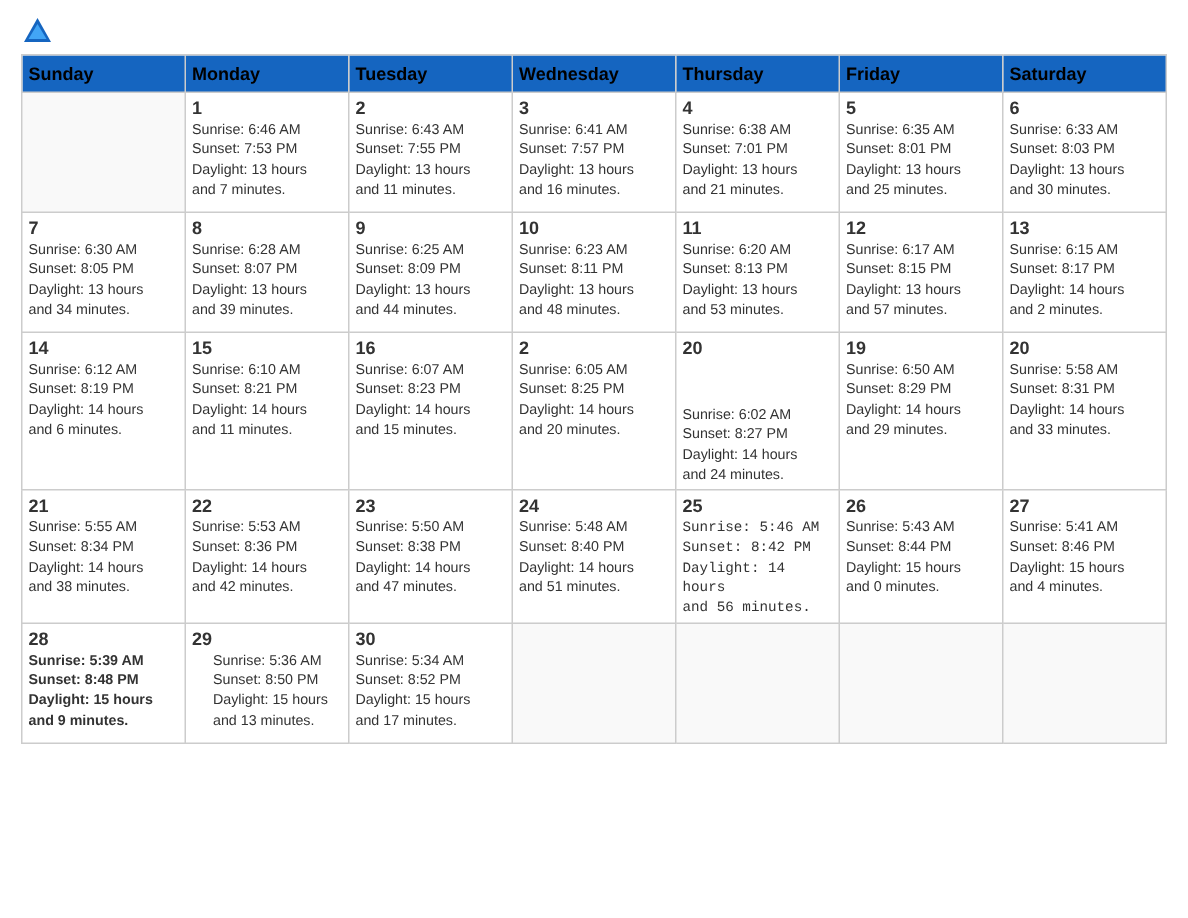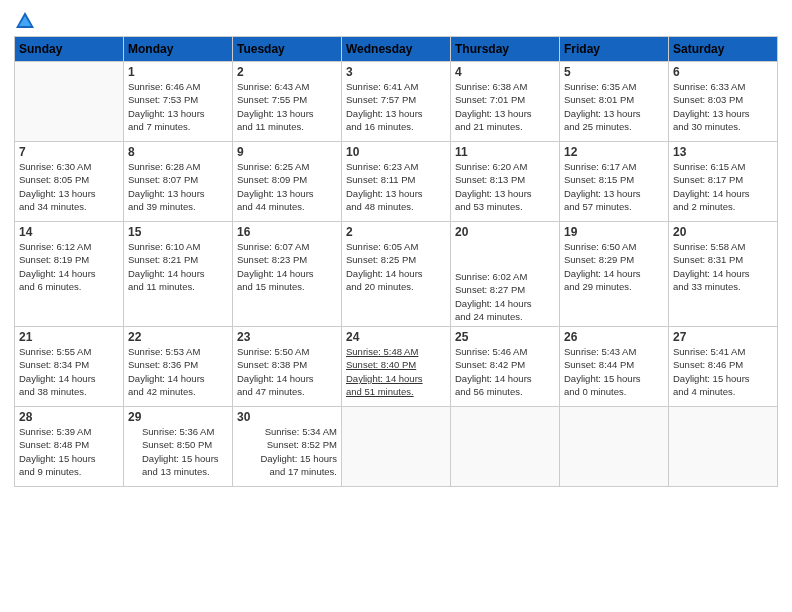--- a/index.html
+++ b/index.html
@@ -294,28 +294,28 @@
           </td>
           <td>
             <span class="day-num">23</span>
             <div class="day-info" style="white-space: pre-line;">Sunrise: 5:50 AM
 Sunset: 8:38 PM
 Daylight: 14 hours
 and 47 minutes.</div>
           </td>
           <td>
             <span class="day-num">24</span>
-            <div class="day-info" style="white-space: pre-line; text-decoration: underline;">Sunrise: 5:48 AM
+            <div class="day-info" style="white-space: pre-line;">Sunrise: 5:48 AM
 Sunset: 8:40 PM
 Daylight: 14 hours
 and 51 minutes.</div>
           </td>
           <td>
             <span class="day-num">25</span>
-            <div class="day-info" style="white-space: pre-line;">Sunrise: 5:46 AM
+            <div class="day-info" style="white-space: pre-line; font-family: Liberation Mono, monospace;">Sunrise: 5:46 AM
 Sunset: 8:42 PM
 Daylight: 14 hours
 and 56 minutes.</div>
           </td>
           <td>
             <span class="day-num">26</span>
             <div class="day-info" style="white-space: pre-line;">Sunrise: 5:43 AM
 Sunset: 8:44 PM
 Daylight: 15 hours
 and 0 minutes.</div>
@@ -324,35 +324,35 @@
             <span class="day-num">27</span>
             <div class="day-info" style="white-space: pre-line;">Sunrise: 5:41 AM
 Sunset: 8:46 PM
 Daylight: 15 hours
 and 4 minutes.</div>
           </td>
         </tr>
         <tr>
           <td>
             <span class="day-num">28</span>
-            <div class="day-info" style="white-space: pre-line;">Sunrise: 5:39 AM
+            <div class="day-info" style="white-space: pre-line; font-weight: bold;">Sunrise: 5:39 AM
 Sunset: 8:48 PM
 Daylight: 15 hours
 and 9 minutes.</div>
           </td>
           <td>
             <span class="day-num">29</span>
             <div class="day-info" style="white-space: pre-line; margin-left: 14px;">Sunrise: 5:36 AM
 Sunset: 8:50 PM
 Daylight: 15 hours
 and 13 minutes.</div>
           </td>
           <td>
             <span class="day-num">30</span>
-            <div class="day-info" style="white-space: pre-line; text-align: right;">Sunrise: 5:34 AM
+            <div class="day-info" style="white-space: pre-line;">Sunrise: 5:34 AM
 Sunset: 8:52 PM
 Daylight: 15 hours
 and 17 minutes.</div>
           </td>
           <td class="empty"></td>
           <td class="empty"></td>
           <td class="empty"></td>
           <td class="empty"></td>
         </tr>
       </tbody>

